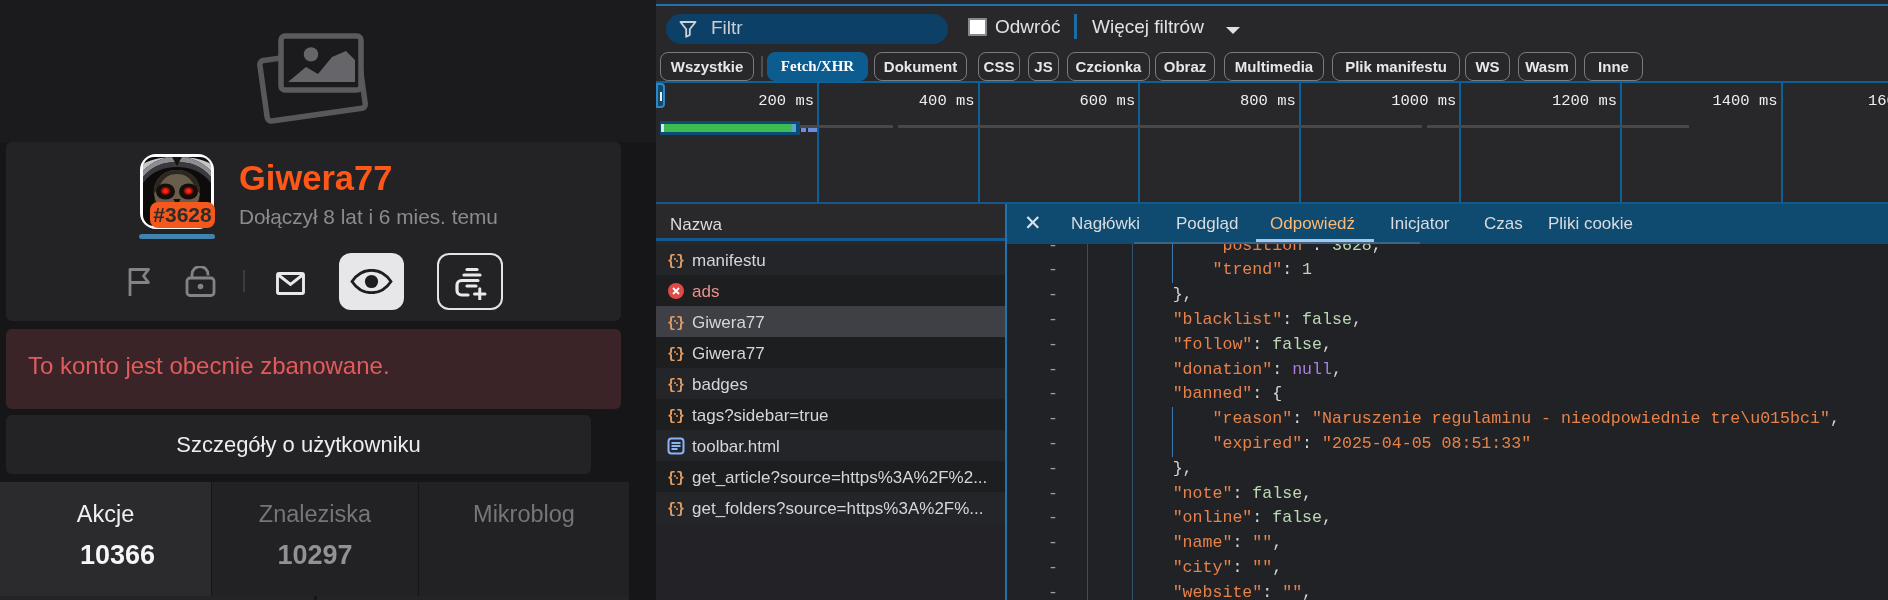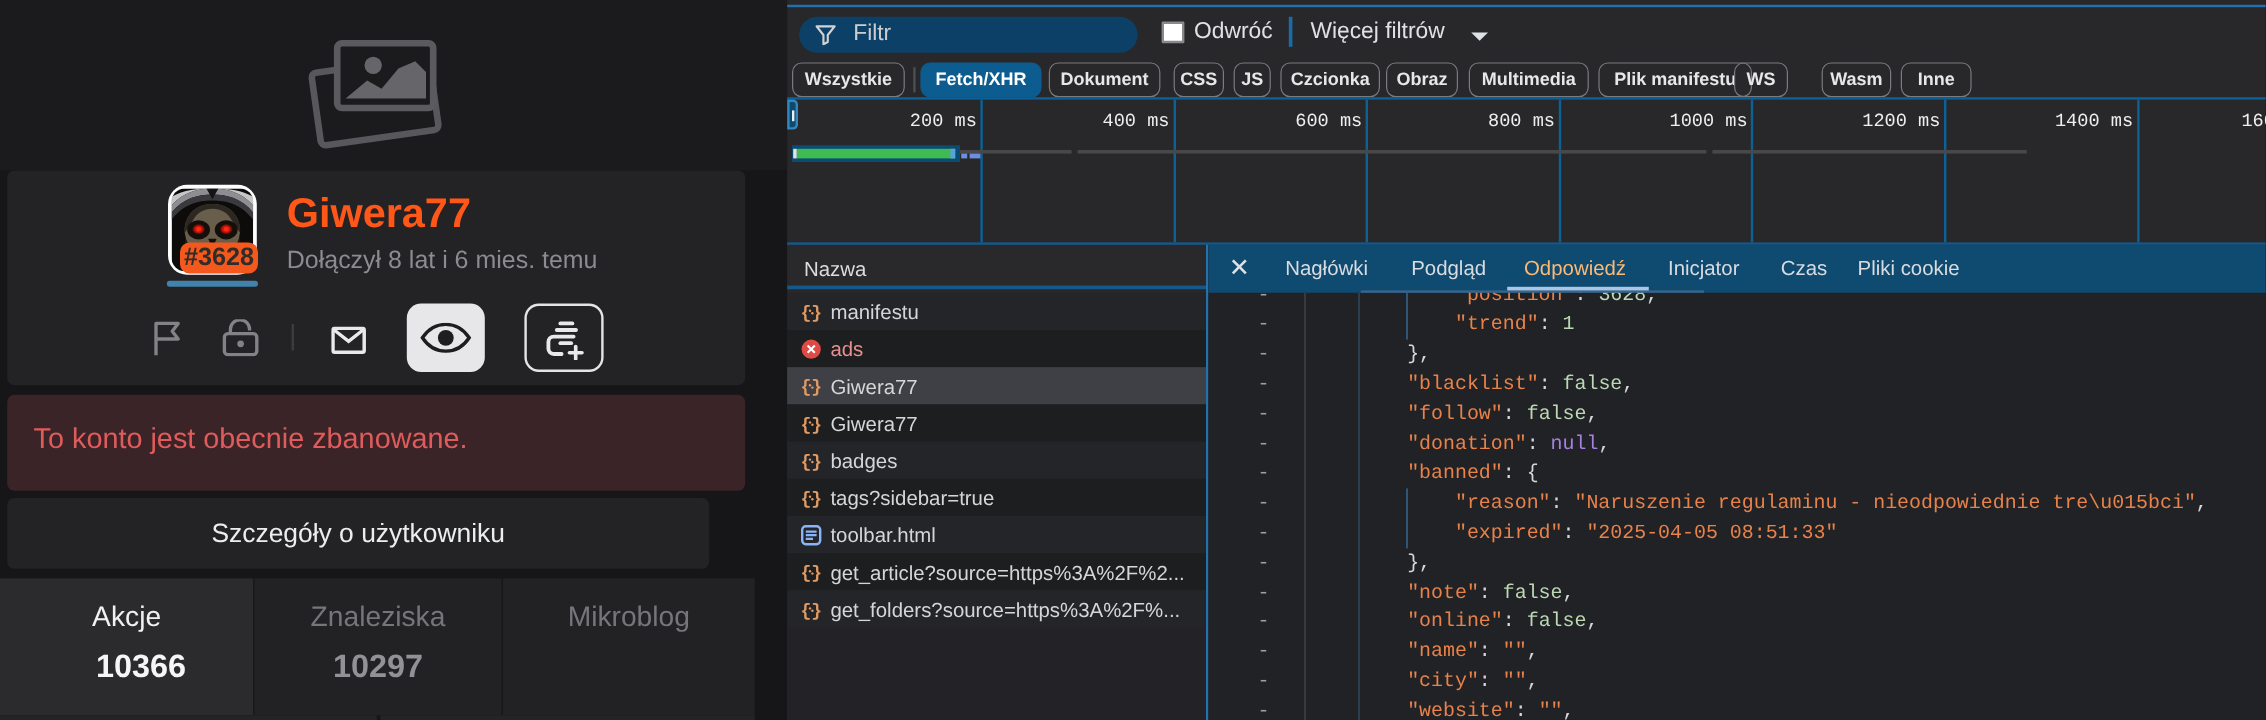--- a/index.html
+++ b/index.html
@@ -32,21 +32,21 @@
   #pill { position:absolute; left:10px; top:14px; width:282px; height:30px; background:#0d4066; border-radius:15px; }
   #pill .ftxt { position:absolute; left:45px; top:3px; font-size:19px; color:#c9cdd2; }
   #odw { position:absolute; left:339px; top:16px; font-size:19px; color:#dfe1e4; }
   #cbx { position:absolute; left:312px; top:18px; width:18.5px; height:18px; border:2px solid #87898d; border-radius:1px; background:#fff; }
   #vsep1 { position:absolute; left:417.5px; top:14px; width:3px; height:25px; background:#1b6ba8; }
   #wf { position:absolute; left:436px; top:16px; font-size:19px; color:#dfe1e4; }
   .caret { position:absolute; left:570px; top:27px; width:0; height:0;
     border-left:7px solid transparent; border-right:7px solid transparent; border-top:7.5px solid #dfe1e4; }
   .chip { position:absolute; top:52px; height:29px; border:1px solid #797b7f; border-radius:8px;
     color:#e6e7e9; font-size:15px; font-weight:bold; line-height:27px; text-align:center; }
-  .chip.sel { background:#0d5c90; border-color:#0d5c90; color:#fff; }
+  .chip.sel { background:#0d5c90; border-color:#0d5c90; color:#fff;font-family:Liberation Serif, serif; }
   #chipsep { position:absolute; left:105px; top:56px; width:2px; height:21px; background:#4b4e52; }
 
   #tl { position:absolute; left:0; top:81px; width:1232px; height:124px;font-family:Liberation Mono, monospace; }
   #tl .topline { position:absolute; left:0; top:0; width:1232px; height:2px; background:#0c6296; }
   .gl { position:absolute; top:2px; width:2px; height:119px; background:#0c6296; }
   .tlab { position:absolute; top:11px; width:80px; text-align:right; font-size:15.5px; color:#eeeeef; white-space:nowrap; }
   #handle { position:absolute; left:0px; top:2px; width:9px; height:25px; border:2px solid #3187c2;
     border-radius:0 4px 4px 0; background:#0e4a6e; }
   #handle i { position:absolute; left:2px; top:7px; width:2px; height:9px; background:#e8f0f8; }
   .ruler { position:absolute; top:44px; height:2.5px; background:#48484b; }
@@ -207,21 +207,21 @@
   <div class="chip" style="left:4px;width:94px;">Wszystkie</div>
   <div id="chipsep"></div>
   <div class="chip sel" style="left:111px;width:101px;">Fetch/XHR</div>
   <div class="chip" style="left:218px;width:93px;">Dokument</div>
   <div class="chip" style="left:322px;width:42px;">CSS</div>
   <div class="chip" style="left:372px;width:31px;">JS</div>
   <div class="chip" style="left:411px;width:83px;">Czcionka</div>
   <div class="chip" style="left:499px;width:60px;">Obraz</div>
   <div class="chip" style="left:568px;width:100px;">Multimedia</div>
   <div class="chip" style="left:676px;width:128px;">Plik manifestu</div>
-  <div class="chip" style="left:789px;width:45px;">WS</div>
+  <div class="chip" style="left:809px;width:45px;">WS</div>
   <div class="chip" style="left:862px;width:58px;">Wasm</div>
   <div class="chip" style="left:928px;width:59px;">Inne</div>
   <div id="tl">
     <div class="topline"></div>
     <div style="position:absolute;left:0;top:121px;width:1232px;height:2.5px;background:#15598c;"></div>
     <div class="gl" style="left:161px"></div>
       <div class="gl" style="left:321.6px"></div>
     <div class="gl" style="left:482.2px"></div>
       <div class="gl" style="left:642.8px"></div>
     <div class="gl" style="left:803.4px"></div>

